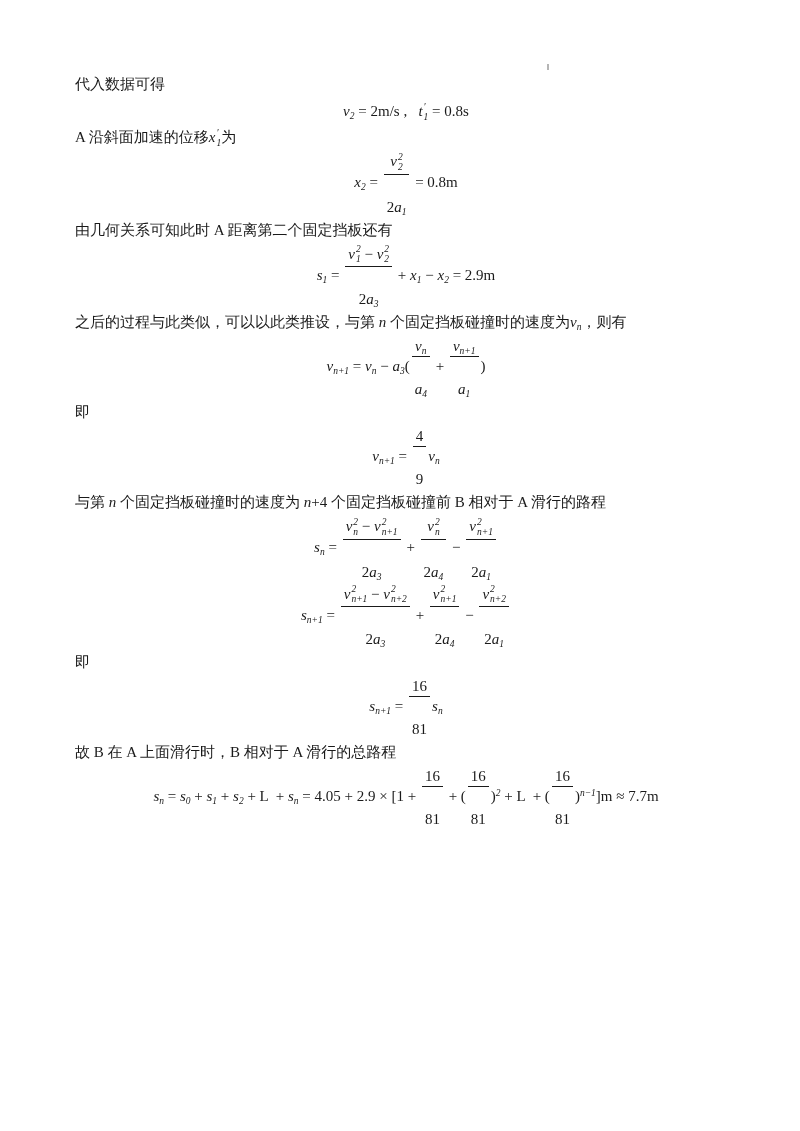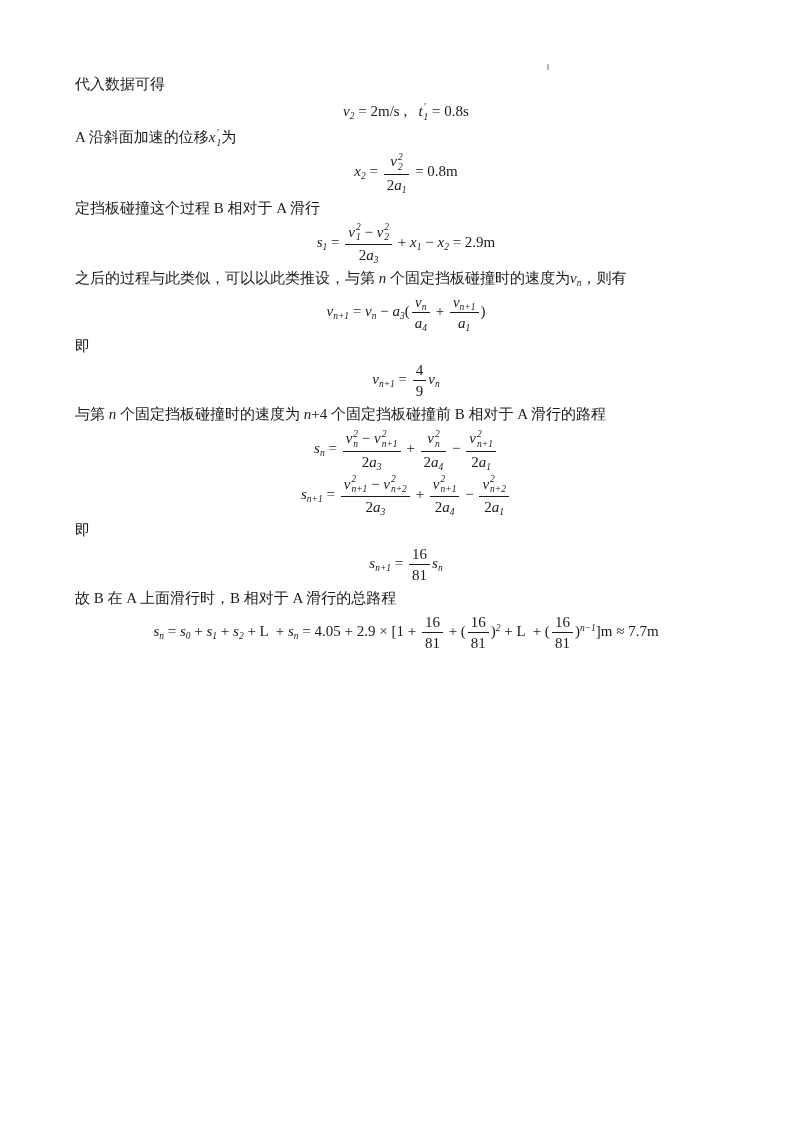--- a/index.html
+++ b/index.html
@@ -64,33 +64,34 @@
   .frac .num{
     display:block;
     border-bottom:1px solid #1a1a1a;
     padding:0 3px 1px 3px;
     line-height:1.2;
   }
   .frac .den{
     display:block;
     padding:1px 3px 0 3px;
     line-height:1.2;
+    margin-top:22px;
   }
 </style>
 </head>
 <body>
 
 <div class="page">
   <div class="stray"></div>
   <div class="content">
       <div class="line text"><span class="mr">代入数据可得</span></div>
       <div class="line formula"><span class="mi">v</span><sub>2</sub><span class="mr"> = 2m/s ,   </span><span class="mi">t</span><span class="stack"><span class="st-sup">′</span><span class="st-sub">1</span></span><span class="mr"> = 0.8s</span></div>
       <div class="line text"><span class="mr">A 沿斜面加速的位移</span><span class="mi">x</span><span class="stack"><span class="st-sup">′</span><span class="st-sub">1</span></span><span class="mr">为</span></div>
       <div class="line formula"><span class="mi">x</span><sub>2</sub><span class="mr"> = </span><span class="frac"><span class="num"><span class="mi">v</span><span class="stack"><span class="st-sup">2</span><span class="st-sub">2</span></span></span><span class="den"><span class="mr">2</span><span class="mi">a</span><sub>1</sub></span></span><span class="mr"> = 0.8m</span></div>
-      <div class="line text"><span class="mr">定挡板碰撞这个过程 B 相对于 A 滑行</span></div>
+      <div class="line text"><span class="mr">由几何关系可知此时 A 距离第二个固定挡板还有</span></div>
       <div class="line formula"><span class="mi">s</span><sub>1</sub><span class="mr"> = </span><span class="frac"><span class="num"><span class="mi">v</span><span class="stack"><span class="st-sup">2</span><span class="st-sub">1</span></span><span class="mr"> − </span><span class="mi">v</span><span class="stack"><span class="st-sup">2</span><span class="st-sub">2</span></span></span><span class="den"><span class="mr">2</span><span class="mi">a</span><sub>3</sub></span></span><span class="mr"> + </span><span class="mi">x</span><sub>1</sub><span class="mr"> − </span><span class="mi">x</span><sub>2</sub><span class="mr"> = 2.9m</span></div>
       <div class="line text"><span class="mr">之后的过程与此类似，可以以此类推设，与第 </span><span class="mi">n</span><span class="mr"> 个固定挡板碰撞时的速度为</span><span class="mi">v</span><sub>n</sub><span class="mr">，则有</span></div>
       <div class="line formula"><span class="mi">v</span><sub>n+1</sub><span class="mr"> = </span><span class="mi">v</span><sub>n</sub><span class="mr"> − </span><span class="mi">a</span><sub>3</sub><span class="mr">(</span><span class="frac"><span class="num"><span class="mi">v</span><sub>n</sub></span><span class="den"><span class="mi">a</span><sub>4</sub></span></span><span class="mr"> + </span><span class="frac"><span class="num"><span class="mi">v</span><sub>n+1</sub></span><span class="den"><span class="mi">a</span><sub>1</sub></span></span><span class="mr">)</span></div>
       <div class="line text"><span class="mr">即</span></div>
       <div class="line formula"><span class="mi">v</span><sub>n+1</sub><span class="mr"> = </span><span class="frac"><span class="num"><span class="mr">4</span></span><span class="den"><span class="mr">9</span></span></span><span class="mi">v</span><sub>n</sub></div>
       <div class="line text"><span class="mr">与第 </span><span class="mi">n</span><span class="mr"> 个固定挡板碰撞时的速度为 </span><span class="mi">n</span><span class="mr">+4 个固定挡板碰撞前 B 相对于 A 滑行的路程</span></div>
       <div class="line formula"><span class="mi">s</span><sub>n</sub><span class="mr"> = </span><span class="frac"><span class="num"><span class="mi">v</span><span class="stack"><span class="st-sup">2</span><span class="st-sub">n</span></span><span class="mr"> − </span><span class="mi">v</span><span class="stack"><span class="st-sup">2</span><span class="st-sub">n+1</span></span></span><span class="den"><span class="mr">2</span><span class="mi">a</span><sub>3</sub></span></span><span class="mr"> + </span><span class="frac"><span class="num"><span class="mi">v</span><span class="stack"><span class="st-sup">2</span><span class="st-sub">n</span></span></span><span class="den"><span class="mr">2</span><span class="mi">a</span><sub>4</sub></span></span><span class="mr"> − </span><span class="frac"><span class="num"><span class="mi">v</span><span class="stack"><span class="st-sup">2</span><span class="st-sub">n+1</span></span></span><span class="den"><span class="mr">2</span><span class="mi">a</span><sub>1</sub></span></span></div>
       <div class="line formula"><span class="mi">s</span><sub>n+1</sub><span class="mr"> = </span><span class="frac"><span class="num"><span class="mi">v</span><span class="stack"><span class="st-sup">2</span><span class="st-sub">n+1</span></span><span class="mr"> − </span><span class="mi">v</span><span class="stack"><span class="st-sup">2</span><span class="st-sub">n+2</span></span></span><span class="den"><span class="mr">2</span><span class="mi">a</span><sub>3</sub></span></span><span class="mr"> + </span><span class="frac"><span class="num"><span class="mi">v</span><span class="stack"><span class="st-sup">2</span><span class="st-sub">n+1</span></span></span><span class="den"><span class="mr">2</span><span class="mi">a</span><sub>4</sub></span></span><span class="mr"> − </span><span class="frac"><span class="num"><span class="mi">v</span><span class="stack"><span class="st-sup">2</span><span class="st-sub">n+2</span></span></span><span class="den"><span class="mr">2</span><span class="mi">a</span><sub>1</sub></span></span></div>
       <div class="line text"><span class="mr">即</span></div>
       <div class="line formula"><span class="mi">s</span><sub>n+1</sub><span class="mr"> = </span><span class="frac"><span class="num"><span class="mr">16</span></span><span class="den"><span class="mr">81</span></span></span><span class="mi">s</span><sub>n</sub></div>

